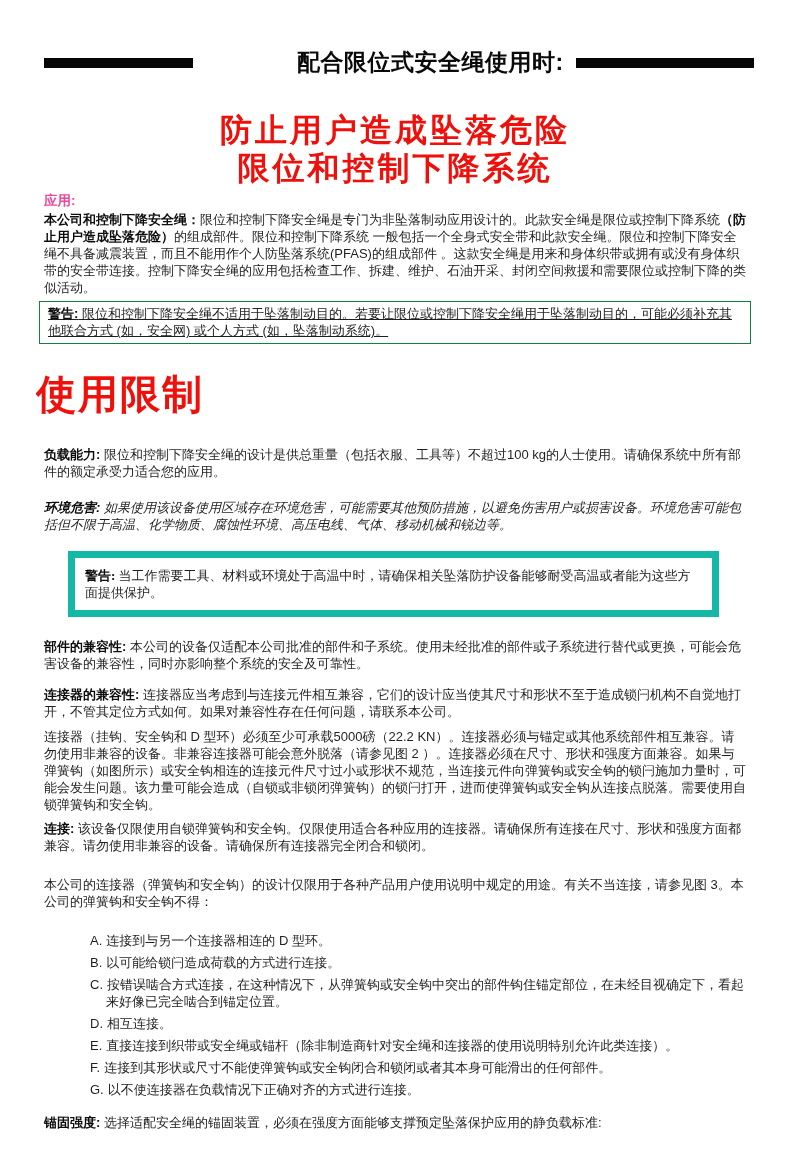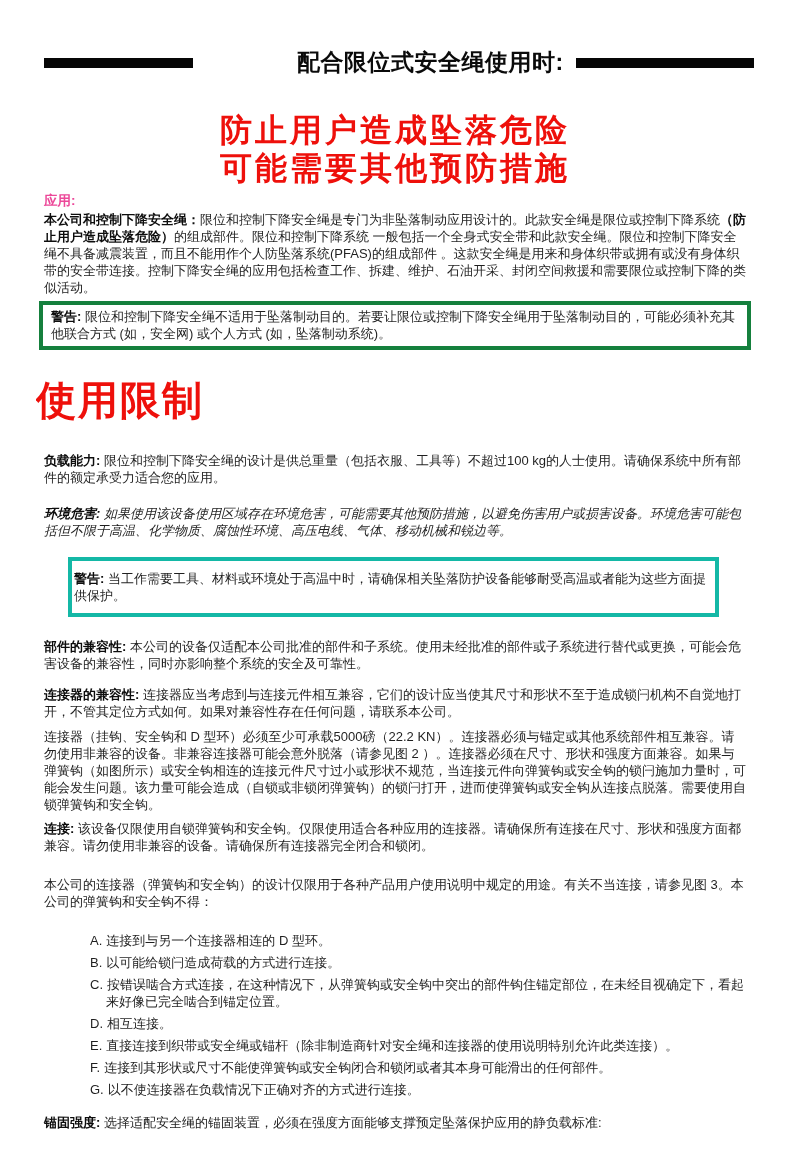--- a/index.html
+++ b/index.html
@@ -58,27 +58,29 @@
   .app-heading{
     margin-top:5px;
     font-size:13.5px;
     font-weight:700;
     color:#ec4899;
     line-height:17px;
   }
   
   .warn-box-1{
     margin:5px 3px 0 3px;
-    border:4px solid #15803d;
+    border:1px solid #15803d;
     padding:3px 8px 4px 8px;
+    text-decoration:underline;
   }
   .warn-box-2{
     margin:18px 27px 0 24px;
-    border:4px solid #14b8a6;
-    padding:9px 2px;
+    border:7px solid #14b8a6;
+    padding:9px 10px;
+    font-family:Liberation Serif, serif;
   }
   
   .limits-heading{
     margin-top:27px;
     color:var(--accent-red);
     font-size:40px;
     line-height:46px;
     font-weight:600;
     letter-spacing:2px;
   }
@@ -119,21 +121,21 @@
 <div class="page">
 
   <div class="rule-head">
     <div class="bar bar-left"></div>
     <div class="head-title">配合限位式安全绳使用时:</div>
     <div class="bar bar-right"></div>
   </div>
 
   <div class="red-alert">
     <div>防止用户造成坠落危险</div>
-    <div>可能需要其他预防措施</div>
+    <div>限位和控制下降系统</div>
   </div>
 
   <div class="section">
     <div class="app-heading">应用:</div>
     <div class="para mt2"><span class="lbl">本公司和控制下降安全绳：</span><span>限位和控制下降安全绳是专门为非坠落制动应用设计的。此款安全绳是限位或控制下降系统</span><span class="emph">（防止用户造成坠落危险）</span><span>的组成部件。限位和控制下降系统 一般包括一个全身式安全带和此款安全绳。限位和控制下降安全绳不具备减震装置，而且不能用作个人防坠落系统(PFAS)的组成部件 。这款安全绳是用来和身体织带或拥有或没有身体织带的安全带连接。控制下降安全绳的应用包括检查工作、拆建、维护、石油开采、封闭空间救援和需要限位或控制下降的类似活动。</span></div>
   </div>
 
   <div class="warn-box-1">
     <div class="para"><span class="lbl">警告:</span><span> 限位和控制下降安全绳不适用于坠落制动目的。若要让限位或控制下降安全绳用于坠落制动目的，可能必须补充其他联合方式 (如，安全网) 或个人方式 (如，坠落制动系统)。</span></div>
   </div>

